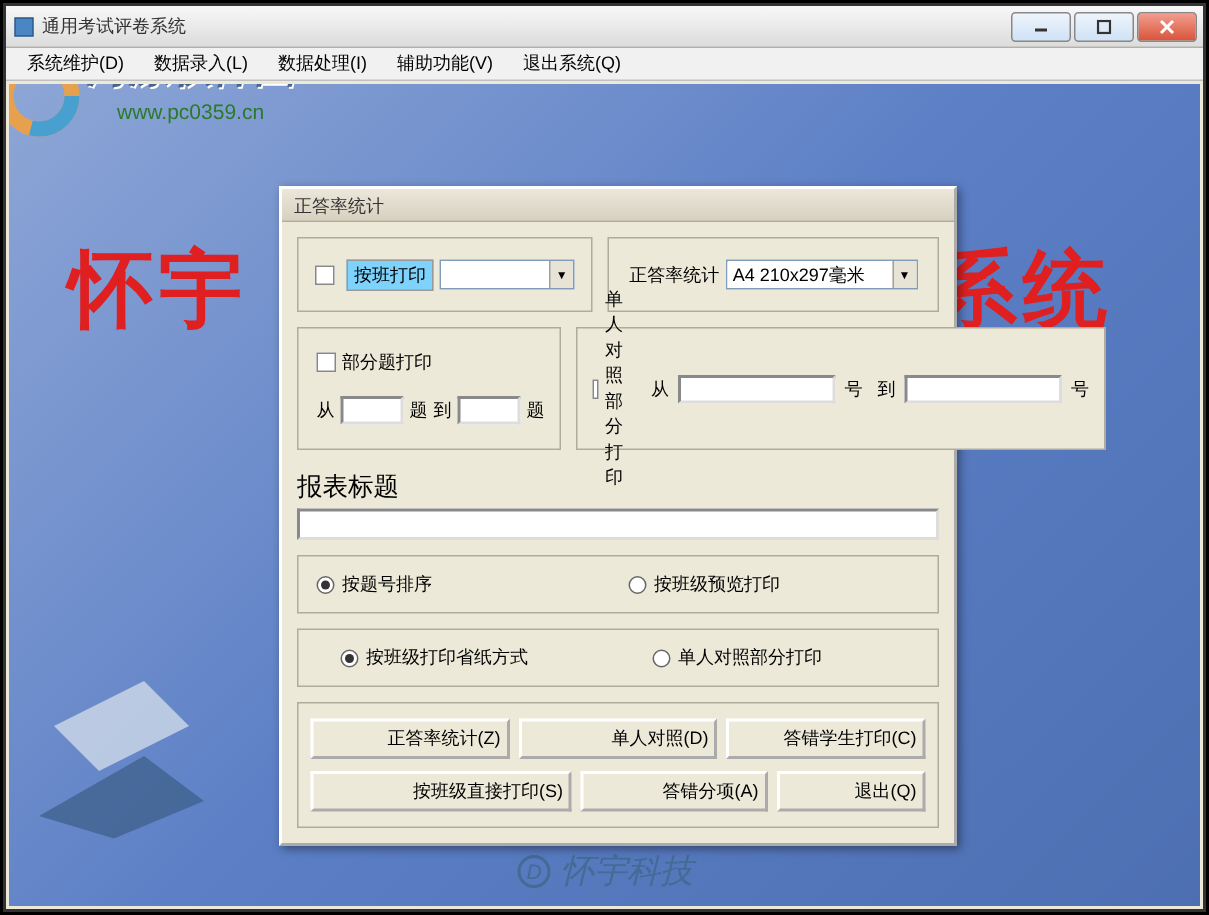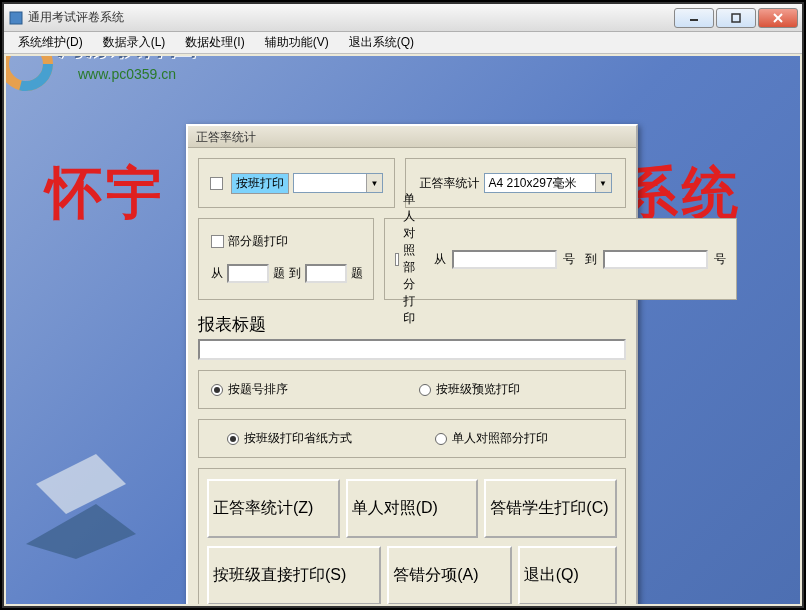--- a/index.html
+++ b/index.html
@@ -160,24 +160,24 @@
     .gb2 { flex:1; height: 50px; display:flex; align-items:center; gap:4px; justify-content:center;}
     .gb3 { width: 197px; height: 82px; display:flex; flex-direction:column; gap:14px; align-items:flex-start; padding-left:12px;}
     .gb4 { flex:1; height: 82px; display:flex; flex-direction:row; gap:10px; padding-left:10px;}
     .checkbox { width:13px; height:13px; border:1px solid #888; background:#fff; display:inline-block; margin-right:4px; vertical-align:middle;}
     .radio-dot { width:12px; height:12px; border:1px solid #666; border-radius:50%; background:#fff; display:inline-flex; align-items:center; justify-content:center; margin-right:5px; vertical-align:middle;}
     .radio-dot.checked::after { content:''; width:6px; height:6px; background:#333; border-radius:50%; display:block;}
     label { display:inline-flex; align-items:center; cursor:pointer;}
     .btn {
       border: 2px outset #fff;
       background: #ece9d8;
-      padding: 17px 4px;
-      text-align: left;
+      padding: 3px 4px;
+      text-align: right;
       cursor: pointer;
-      font-size: 16px;
+      font-size: 12px;
     }
     .btn-box { border:1px solid #999; padding:1px 4px; background:#7dd3fc; font-size:12px; }
     select, .combo {
       border: 1px solid #7f9db9;
       background: #fff;
       height: 20px;
       font-size: 12px;
     }
     .combo { display:inline-flex; align-items:center; position:relative; }
     .combo-content { flex:1; padding:0 4px; background:#fff; }

